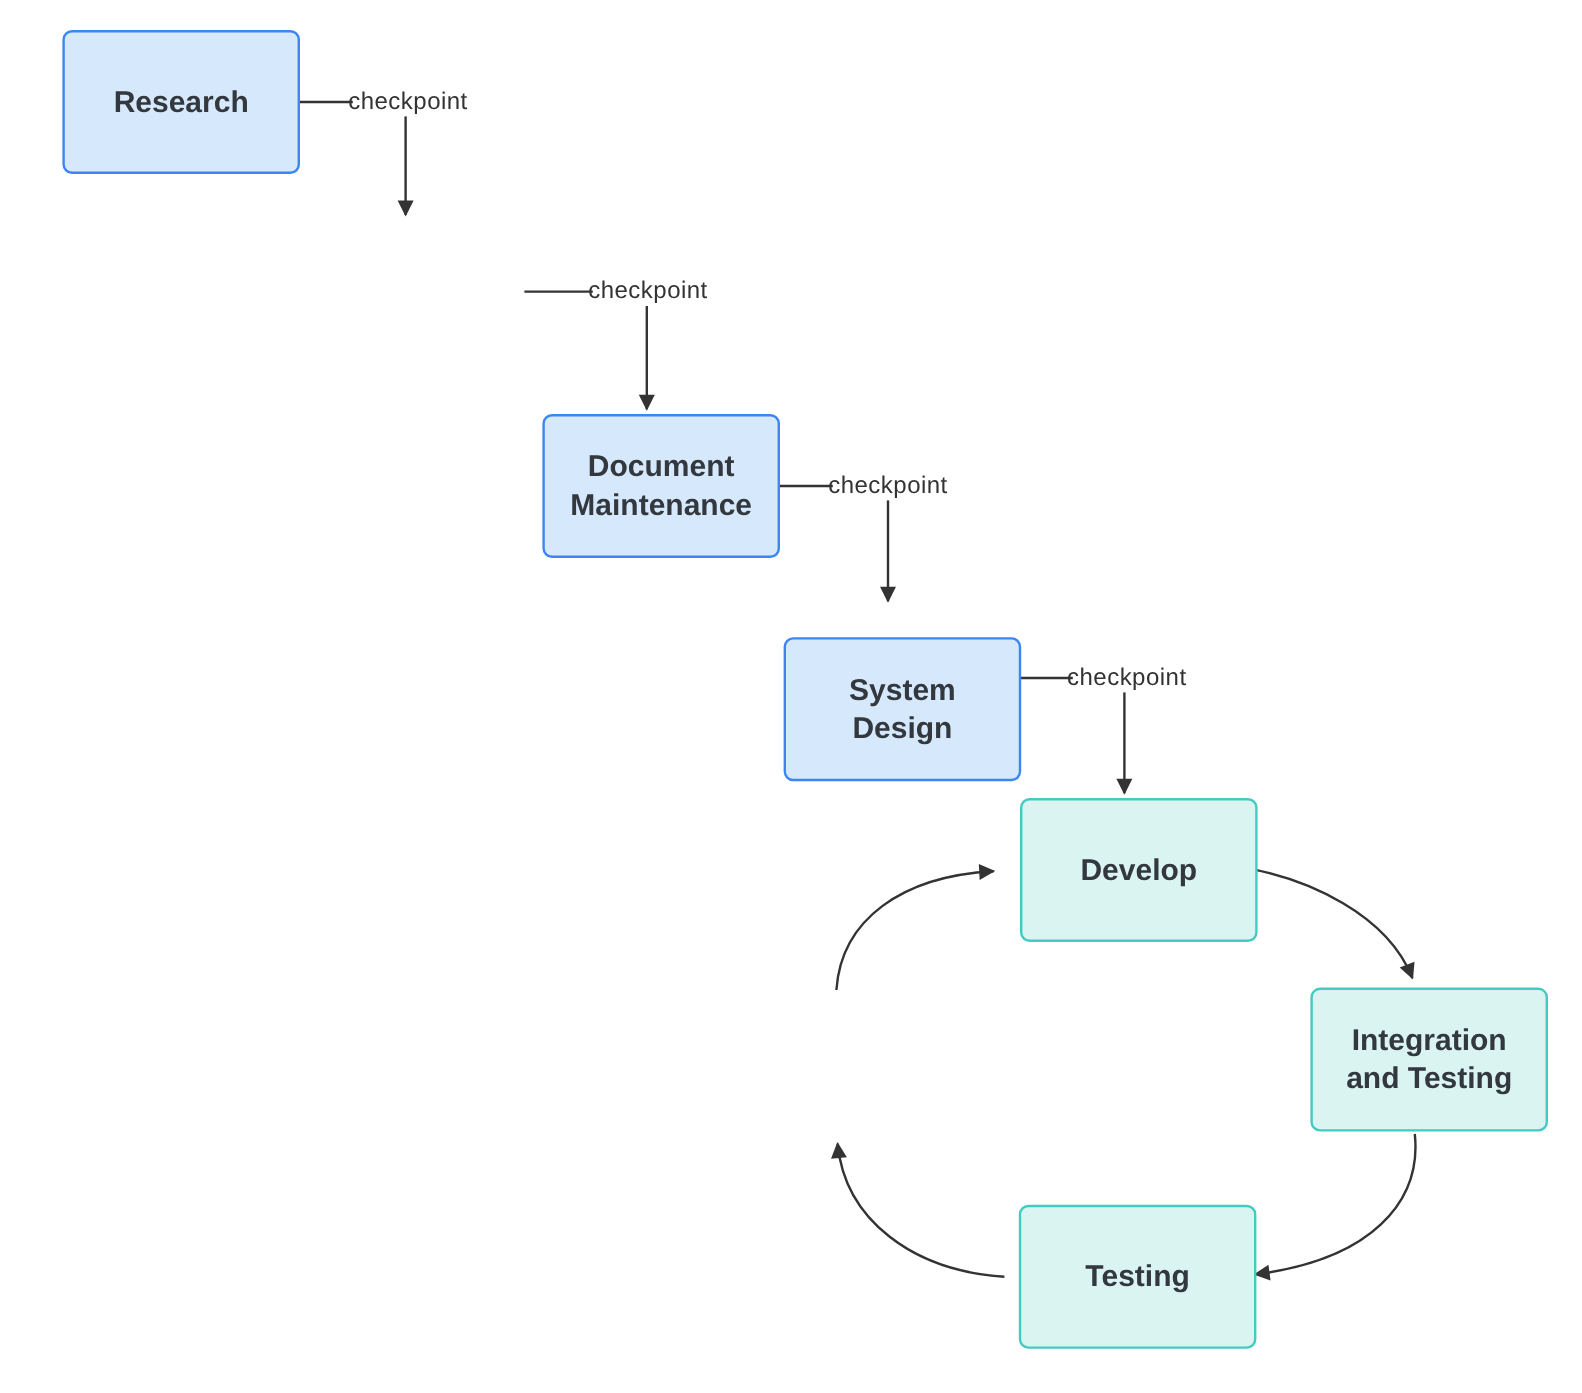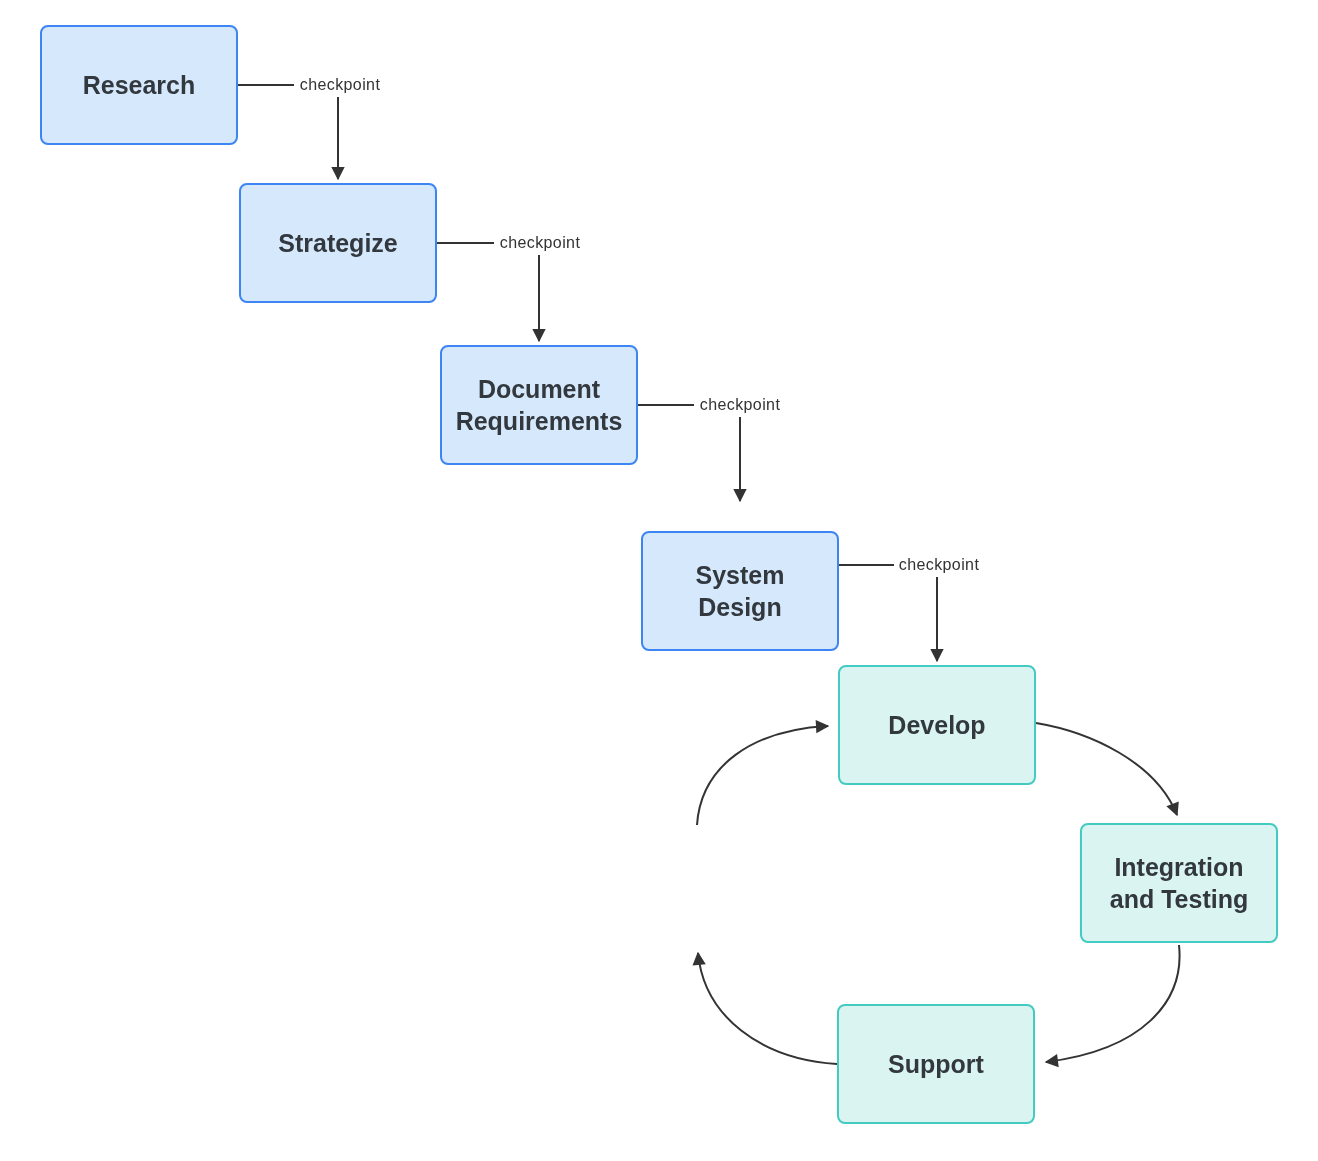--- a/index.html
+++ b/index.html
@@ -46,33 +46,34 @@
     display: flex;
     align-items: center;
     justify-content: center;
     text-align: center;
     font-weight: bold;
     font-size: 25px;
     line-height: 1.28;
     color: var(--text);
     white-space: pre-line;
     cursor: pointer;
+    margin-left: 12px;
   }
   .node.waterfall {
     background: var(--waterfall-fill);
     border-color: var(--waterfall-border);
   }
   .node.cycle {
     background: var(--cycle-fill);
     border-color: var(--cycle-border);
   }
   .edge-label {
     position: absolute;
     transform: translate(-50%, -50%);
-    font-size: 16px;
+    font-size: 20px;
     letter-spacing: 0.4px;
     color: var(--line);
     white-space: nowrap;
   }
 </style>
 </head>
 <body>
 
 <div class="canvas">
 
@@ -99,34 +100,33 @@
 
     <path class="conn" d="M 1179 945 C 1185 1002, 1142 1050, 1046 1062" marker-end="url(#arw)"></path>
 
     <path class="conn" d="M 837 1064 C 760 1059, 704 1016, 698 953" marker-end="url(#arw)"></path>
 
     <path class="conn" d="M 697 825 C 701 766, 752 730, 828 726" marker-end="url(#arw)"></path>
   </svg>
 
   <div class="node waterfall" style="left:40px;  top:25px;">Research</div>
 
-  <div class="node waterfall" style="left:239px; top:183px;">Strategize</div>
 
   <div class="node waterfall" style="left:440px; top:345px;">Document
-Requirements</div>
+Maintenance</div>
 
   <div class="node waterfall" style="left:641px; top:531px;">System
 Design</div>
 
   <div class="node cycle" style="left:1080px; top:823px;">Integration
 and Testing</div>
 
   <div class="node cycle" style="left:838px; top:665px;">Develop</div>
 
-  <div class="node cycle" style="left:837px; top:1004px;">Support</div>
+  <div class="node cycle" style="left:837px; top:1004px;">Testing</div>
 
 
   <div class="edge-label" style="left:340px; top:85px;">checkpoint</div>
 
   <div class="edge-label" style="left:540px; top:243px;">checkpoint</div>
 
   <div class="edge-label" style="left:740px; top:405px;">checkpoint</div>
 
   <div class="edge-label" style="left:939px; top:565px;">checkpoint</div>
 

